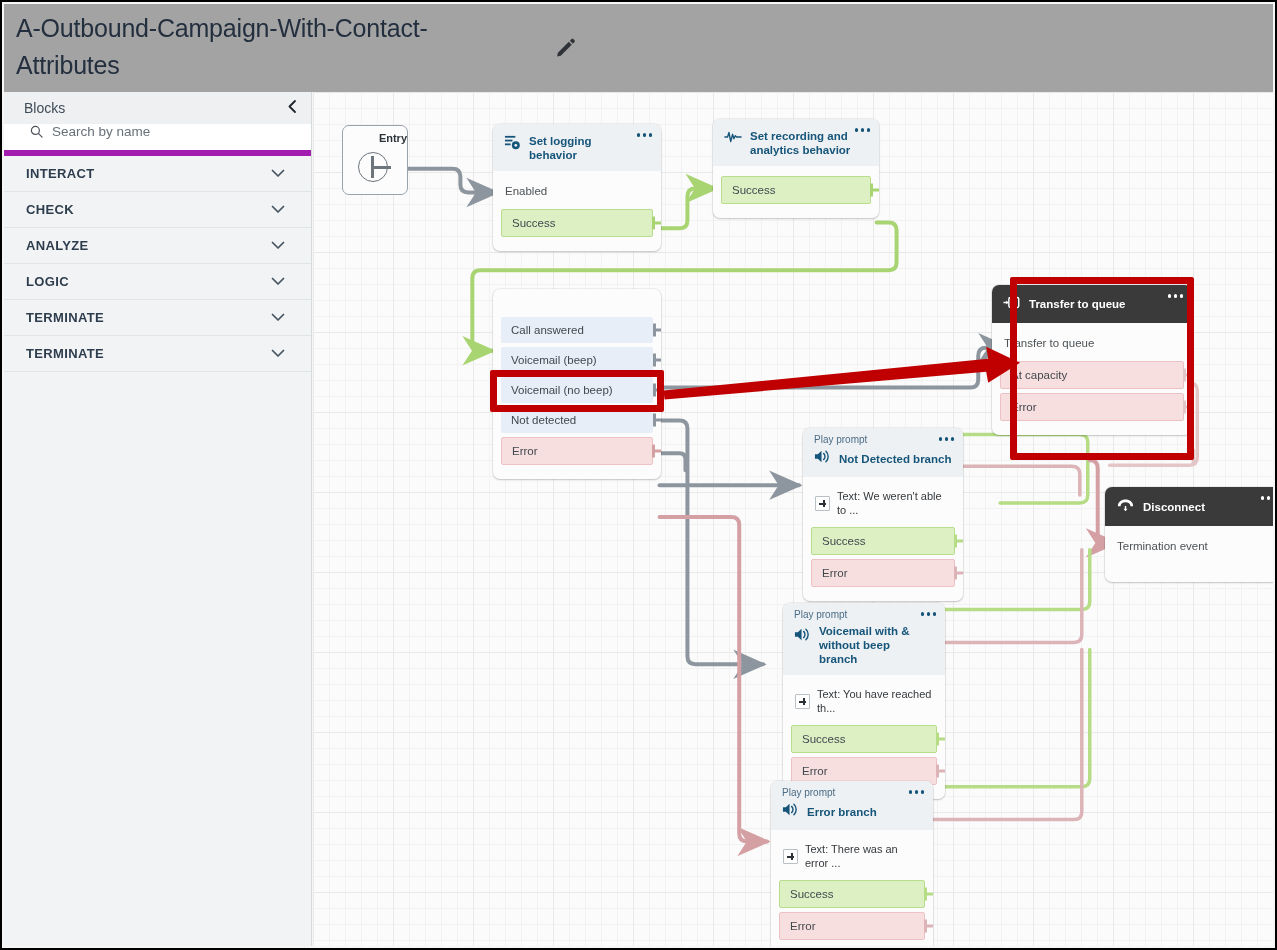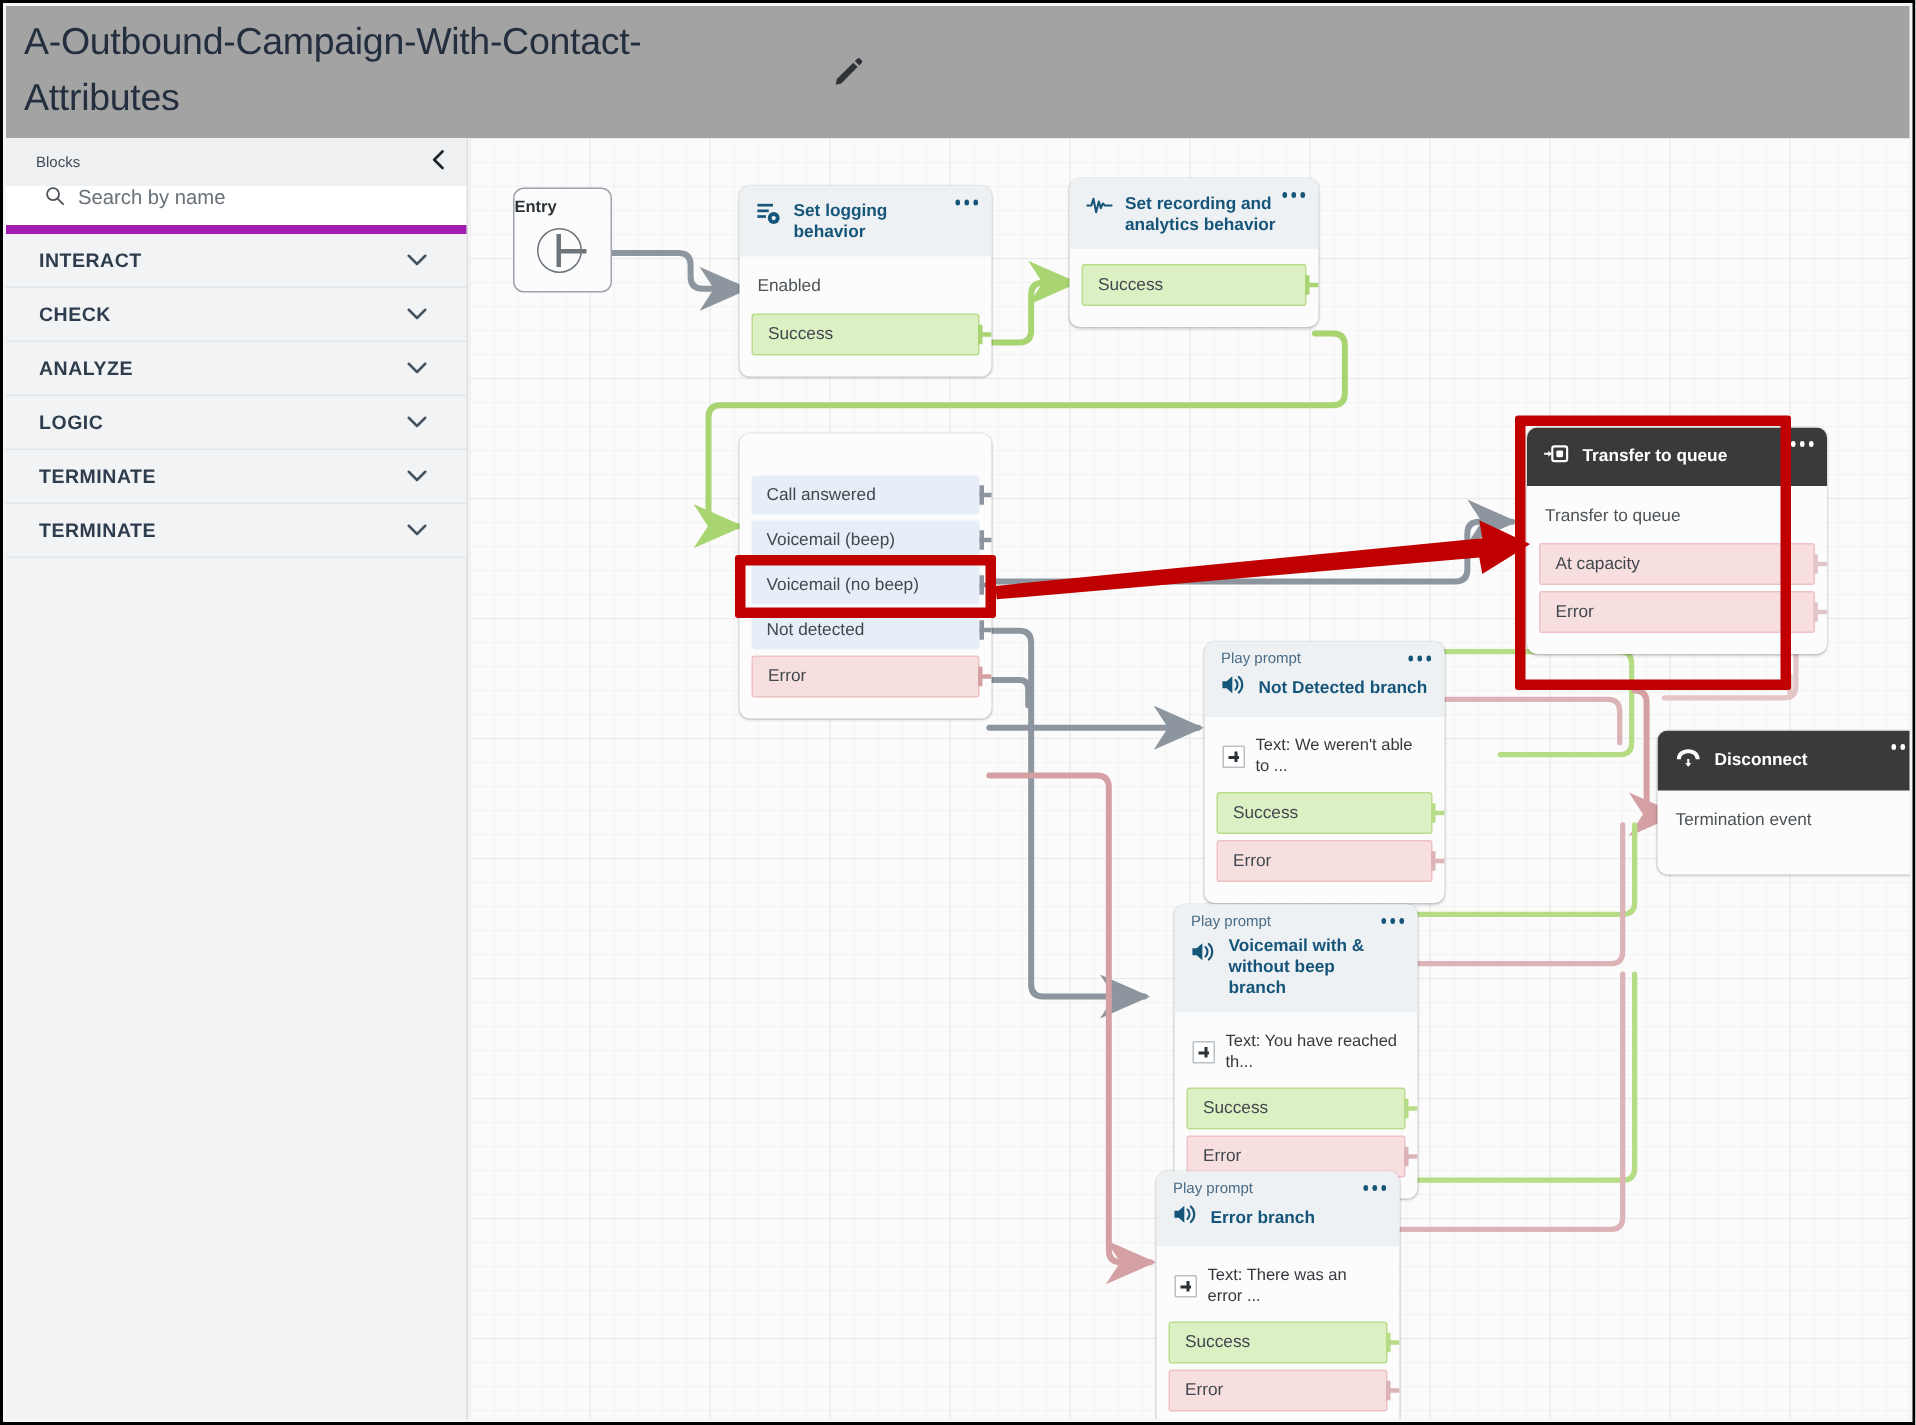--- a/index.html
+++ b/index.html
@@ -34,21 +34,21 @@
 
   
   #sidebar {
     position: absolute; left: 2px; top: 90px; width: 308px; bottom: 2px;
     background: #f2f3f5;
     border-right: 1px solid #d5dbdb;
   }
   .sb-head {
     height: 32px; display:flex; align-items:center; justify-content:space-between;
     padding: 0 12px 0 20px; background:#eef0f2;
-    font-size: 10px; color:#3f4b57;
+    font-size: 14px; color:#3f4b57;
   }
   .sb-head .chev { color:#16191f; font-size: 16px; font-weight:700; line-height:1;}
   .sb-search {
     height: 32px; background:#fff; border-bottom:6px solid #a21caf;
     display:flex; align-items:flex-start; padding-left: 26px; gap:9px;
   }
   .sb-search svg { flex:0 0 auto; }
   .sb-search .ph { font-size: 13.5px; color:#687078; }
   .sb-row {
     height: 36px; display:flex; align-items:center; justify-content:space-between;
@@ -138,21 +138,21 @@
     background: var(--sc, #8d969e);
   }
 
   
   #entry {
     position:absolute;
     width: 66px; height: 70px; border-radius: 7px;
     border: 1px solid #9aa2ab; background:#fcfcfc;
   }
   #entry .lbl {
-    position:absolute; top:6px; left:0; right:0; text-align:left;
+    position:absolute; top:6px; left:0; right:0; text-align:right;
     font-size: 11px; font-weight:700; color:#2c3338;
   }
   #entry .circ {
     position:absolute; left:15px; top:26px; width:30px; height:30px;
     border-radius:50%; border:1.5px solid #6d757d;
   }
   #entry .bar {
     position:absolute; left:28px; top:30px; width:2.5px; height:22px; background:#6d757d;
   }
   #entry .tail {
@@ -368,21 +368,21 @@
           <span>Not detected</span>
           <span class="stub"></span>
         </div>
         <div class="port red">
           <span>Error</span>
           <span class="stub" style="--sc:#d4a0a4"></span>
         </div>
       </div>
     </div>
 
-    <div class="blk" style="left:705px; top:193px; width:200px;">
+    <div class="blk" style="left:679px; top:193px; width:200px;">
       <div class="blk-hd dark" style="min-height:34px">
         <span class="blk-ic">
           <svg width="18" height="15" viewBox="0 0 20 15">
             <rect x="6.5" y="2" width="11" height="11" rx="1.6" fill="none" stroke="#fff" stroke-width="1.6"></rect>
             <rect x="9.5" y="5" width="5" height="5" rx="1" fill="#fff"></rect>
             <path d="M0.5 7.5 L5.5 7.5" stroke="#fff" stroke-width="1.5"></path>
             <path d="M3.6 5.2 L6 7.5 L3.6 9.8" fill="#fff"></path>
           </svg>
         </span>
         <span class="blk-ttl" style="padding-top:3px">Transfer to queue</span>

